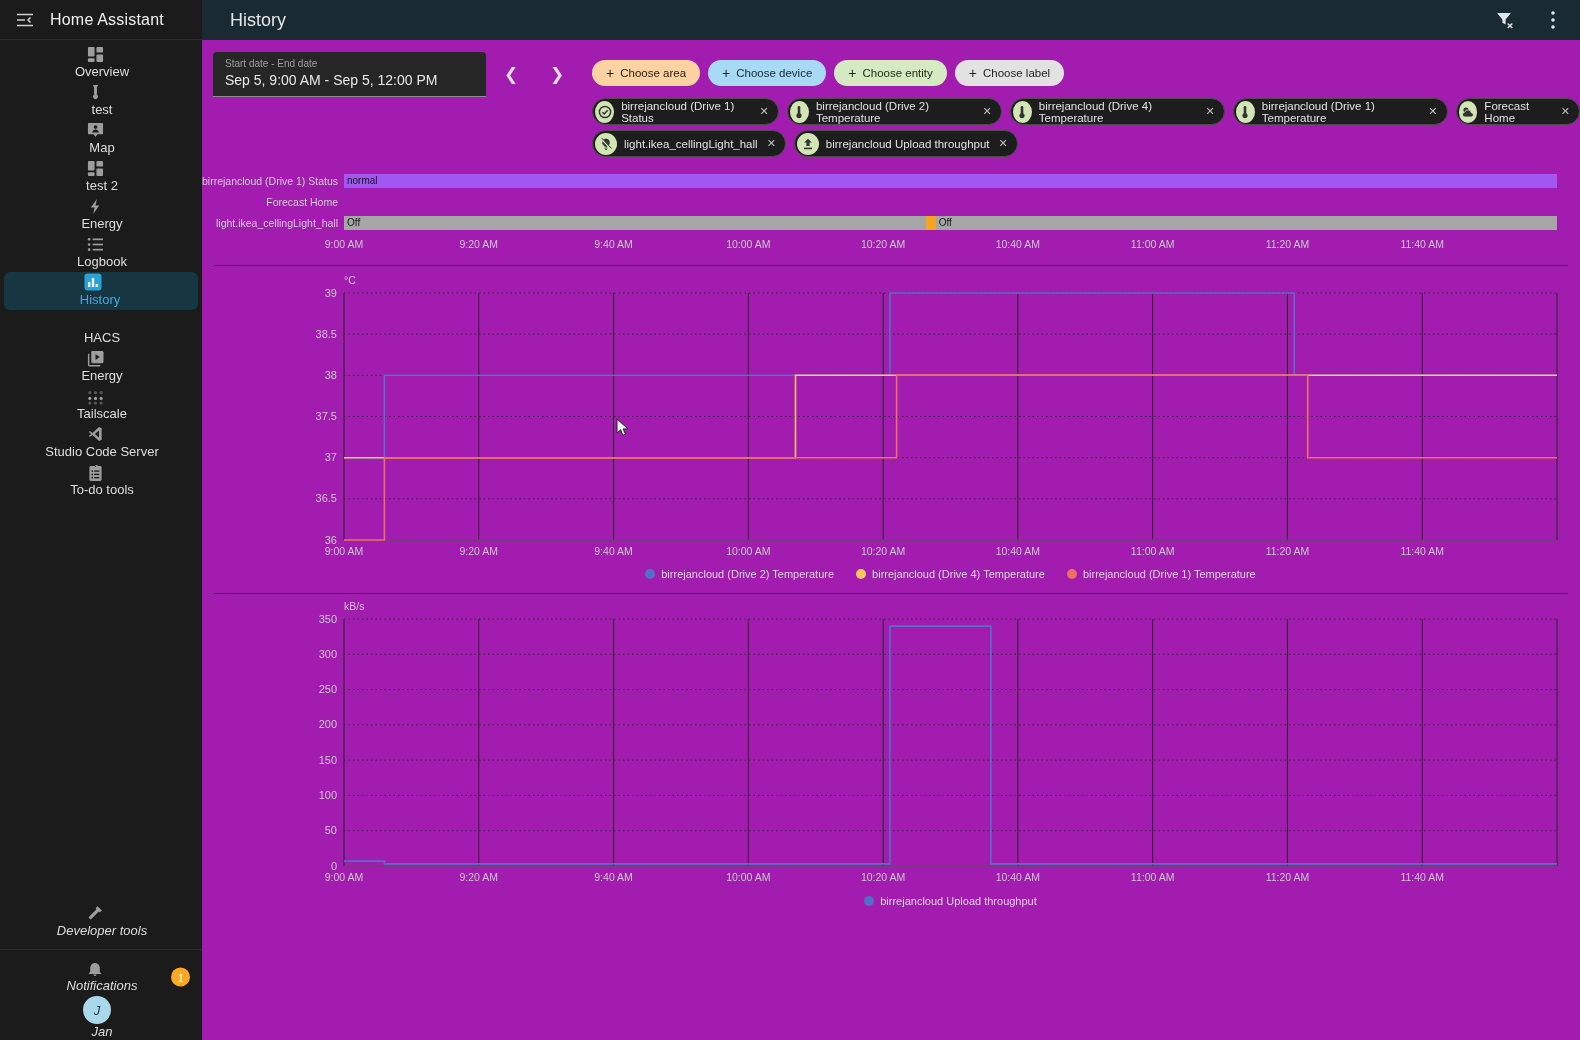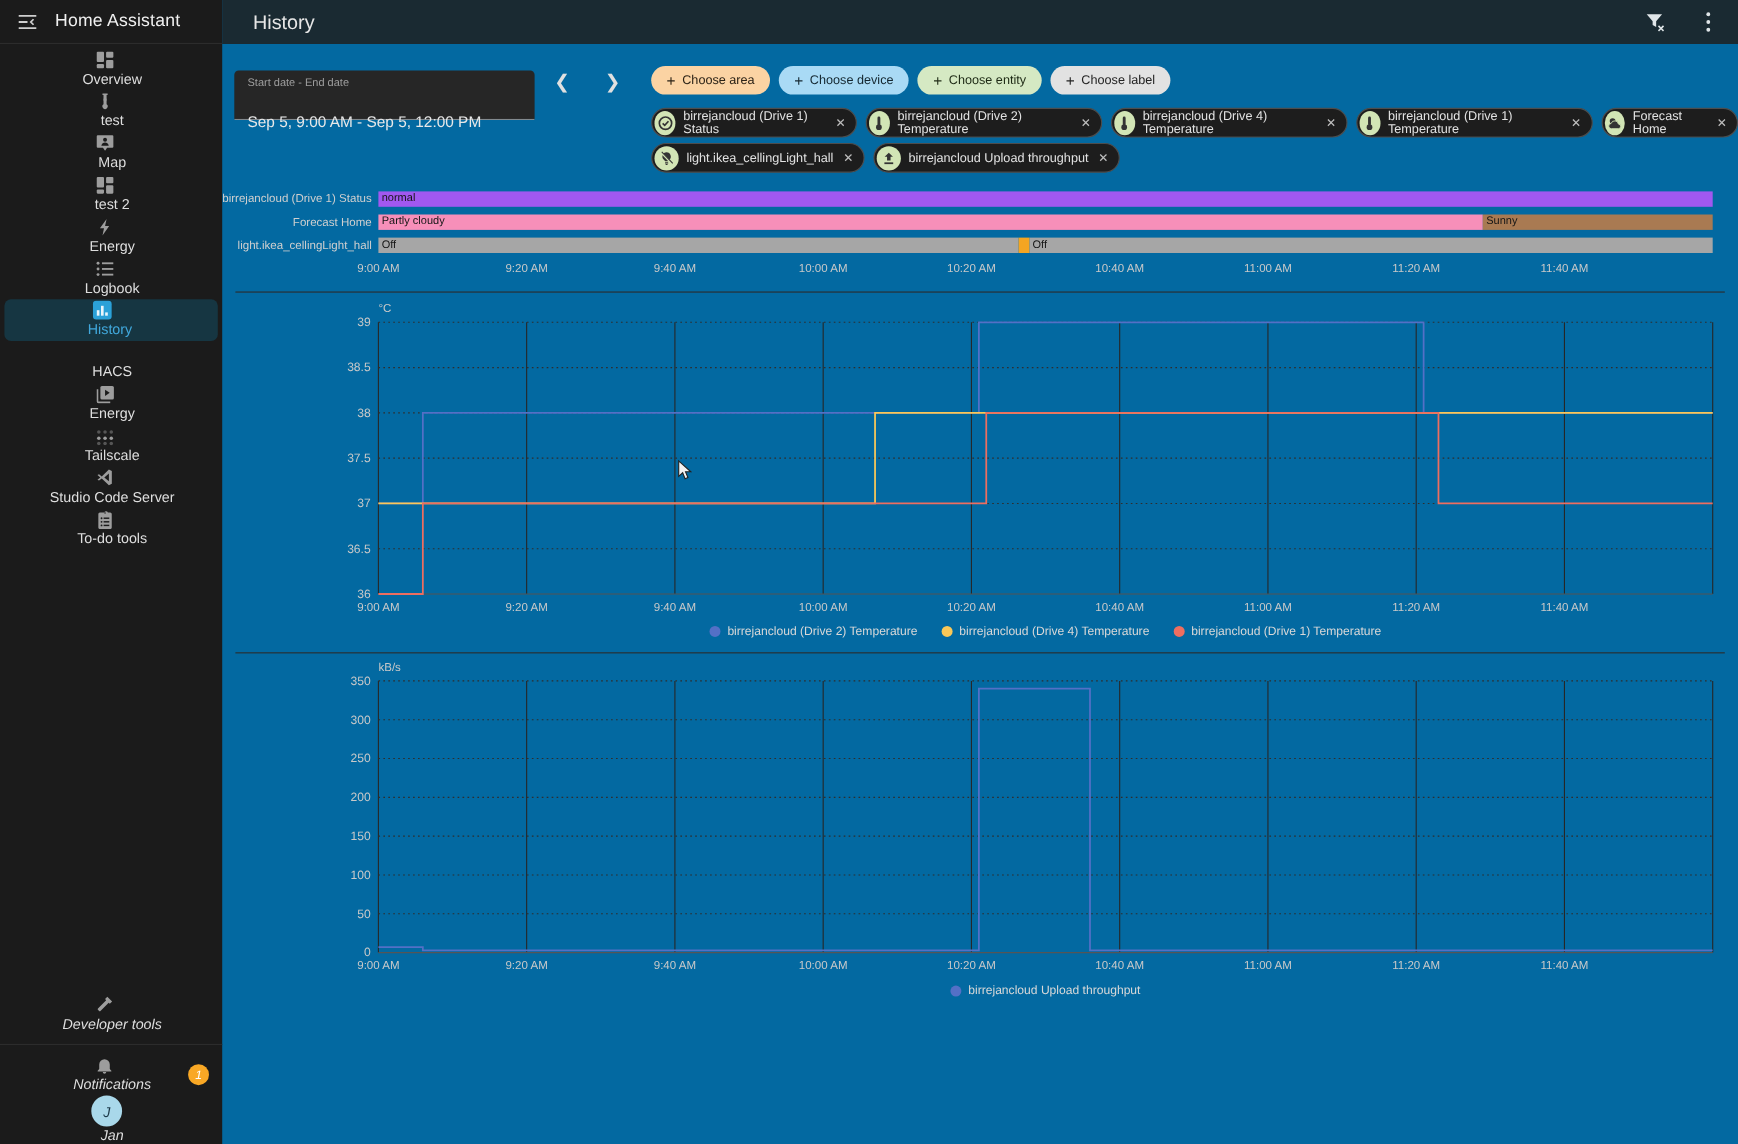--- a/index.html
+++ b/index.html
@@ -1,18 +1,18 @@
 <!DOCTYPE html>
 <html><head>
 <meta charset="utf-8">
 <style>
   * { margin:0; padding:0; box-sizing:border-box; }
   html,body { width:1580px; height:1040px; background:#111; overflow:hidden;
               font-family:"Liberation Sans", sans-serif; }
-  #stage { position:relative; width:1580px; height:1040px; background:#0369a1; }
+  #stage { position:relative; width:1580px; height:1040px; background:#a21caf; }
 
   
   #sidebar { position:absolute; left:0; top:0; width:202px; height:1040px; background:#1b1b1b; }
   .sb-header { height:40px; display:flex; align-items:center; gap:14px; padding-left:14px;
                border-bottom:1px solid #2c2c2c; }
   .sb-title { color:#f0f0f0; font-size:16px; font-weight:500; letter-spacing:.2px; }
   .sb-items { position:absolute; top:44px; left:0; right:0; }
   .sb-item { height:38px; display:flex; align-items:center; padding:0 10px 0 12px;
              color:#dedede; font-size:13px; font-weight:500; position:relative; cursor:pointer;flex-direction:column; }
   .sb-item .ic { width:20px; height:20px; display:flex; align-items:center; justify-content:center;
@@ -30,24 +30,24 @@
 
   
   #main { position:absolute; left:202px; top:0; width:1378px; height:1040px; }
   #topbar { position:absolute; left:0; top:0; width:1378px; height:40px; background:#1a2a32;
             display:flex; align-items:center; }
   #page-title { color:#e6e6e6; font-size:18px; margin-left:28px; font-weight:400; }
   .topbar-icons { position:absolute; right:16px; top:0; height:40px; display:flex; align-items:center; gap:26px; }
   .tb-ic { color:#dfe5e8; width:22px; height:22px; display:flex; align-items:center; justify-content:center; cursor:pointer; }
 
   
-  #date-panel { position:absolute; left:11px; top:64px; width:273px; height:45px; background:#262626;
+  #date-panel { position:absolute; left:11px; top:52px; width:273px; height:45px; background:#262626;
                 border-radius:4px 4px 0 0; border-bottom:1px solid #8f8f8f; padding:6px 12px; cursor:pointer; }
   #date-label { color:#9e9e9e; font-size:10px; }
-  #date-value { color:#e8e8e8; font-size:14px; margin-top:21px; }
+  #date-value { color:#e8e8e8; font-size:14px; margin-top:3px; }
   .nav-arrow { position:absolute; top:62px; width:24px; height:24px; color:#e0e0e0; font-size:17px;
                display:flex; align-items:center; justify-content:center; cursor:pointer; }
   #arrow-prev { left:297px; } #arrow-next { left:343px; }
 
   .chip-row { position:absolute; left:390px; display:flex; gap:8px; }
   #chip-row-1 { top:60px; } #chip-row-2 { top:98px; } #chip-row-3 { top:130px; }
   .fchip { height:26px; border-radius:13px; display:flex; align-items:center; gap:6px;
            padding:0 14px; font-size:11.5px; font-weight:500; cursor:pointer; }
   .fchip .plus { font-size:14px; font-weight:400; }
   .echip { height:27px; border-radius:14px; border:1px solid #4d4d4d; background:#1d1d1d;
@@ -376,24 +376,20 @@
     </div>
 
     <div class="tl-row" style="top:174px">
       <span class="tl-label">birrejancloud (Drive 1) Status</span>
       <div class="tl-bar">
         <div class="tl-seg" style="left: 0%; width: 100%; background: rgb(161, 88, 240);">normal</div>
       </div>
     </div>
     <div class="tl-row" style="top:195px">
       <span class="tl-label">Forecast Home</span>
-      <div class="tl-bar">
-        <div class="tl-seg" style="left: 0%; width: 82.7778%; background: rgb(247, 143, 185);">Partly cloudy</div>
-        <div class="tl-seg" style="left: 82.7778%; width: 17.2222%; background: rgb(169, 122, 82);">Sunny</div>
-      </div>
     </div>
     <div class="tl-row" style="top:216px">
       <span class="tl-label">light.ikea_cellingLight_hall</span>
       <div class="tl-bar">
         <div class="tl-seg" style="left: 0%; width: 48%; background: rgb(166, 166, 166);">Off</div>
         <div class="tl-seg" style="left: 48%; width: 0.777778%; background: rgb(244, 165, 34);"></div>
         <div class="tl-seg" style="left: 48.7778%; width: 51.2222%; background: rgb(166, 166, 166);">Off</div>
       </div>
     </div>
     <div class="tl-axis" id="tl-axis">

